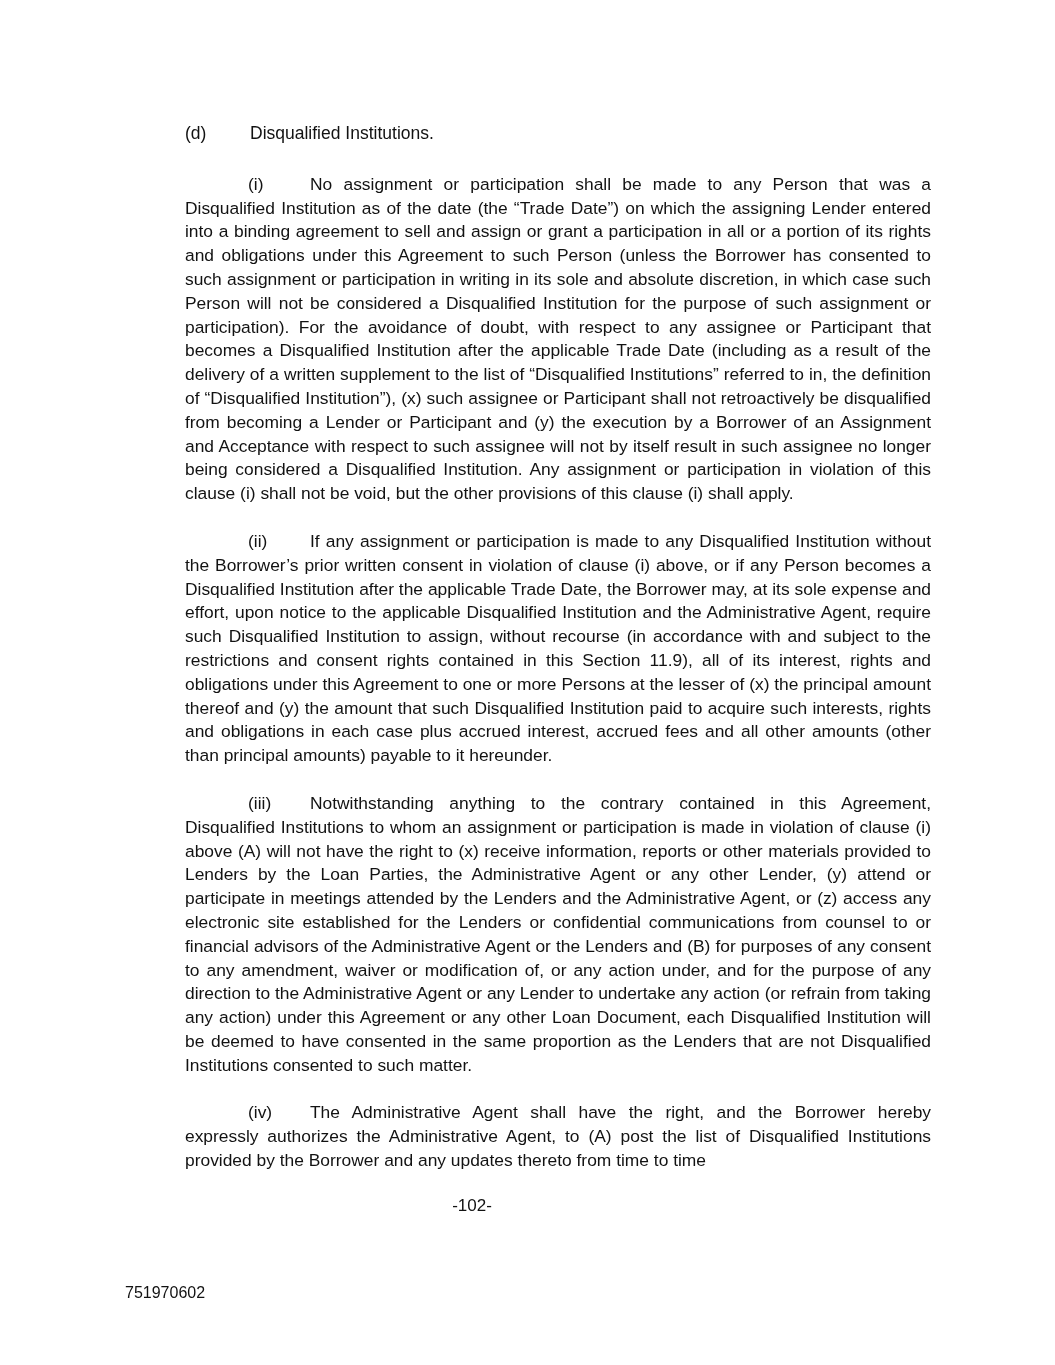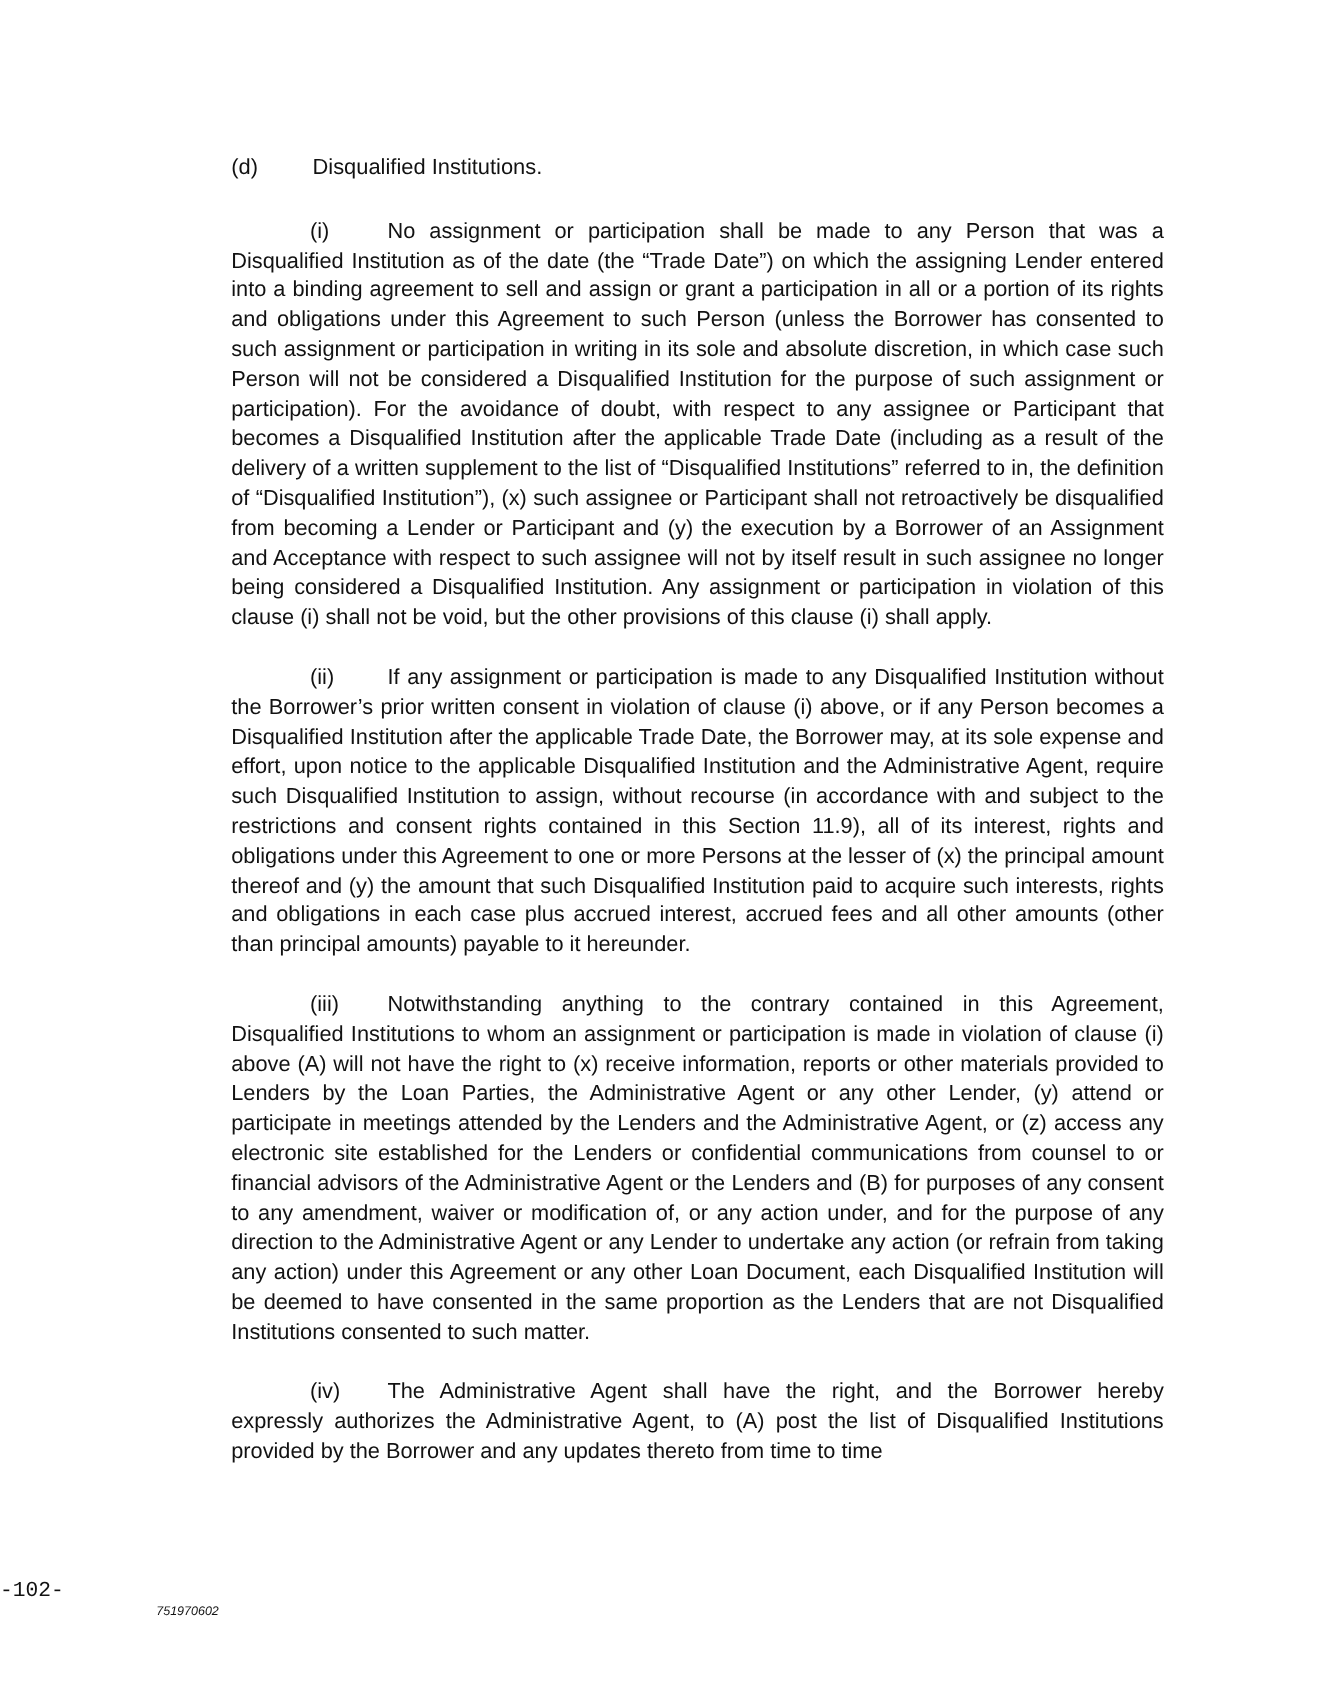--- a/index.html
+++ b/index.html
@@ -41,31 +41,30 @@
     text-indent: 63px;
   }
   .plabel {
     display: inline-block;
     width: 62px;
     text-indent: 0;
   }
   .page-number {
     position: absolute;
     left: 0;
-    top: 1264px;
+    top: 1196px;
     width: 100%;
+    text-align: center;
     font-size: 17px;
-    font-family: Liberation Mono, monospace;
   }
   .footer-left {
     position: absolute;
     left: 125px;
     top: 1284px;
-    font-size: 10px;
-    font-style: italic;
+    font-size: 16px;
   }
 </style>
 </head>
 <body>
 
 <div class="page">
   <div class="content">
 
     <p class="heading"><span class="hlabel">(d)</span><span>Disqualified Institutions.</span></p>
 

